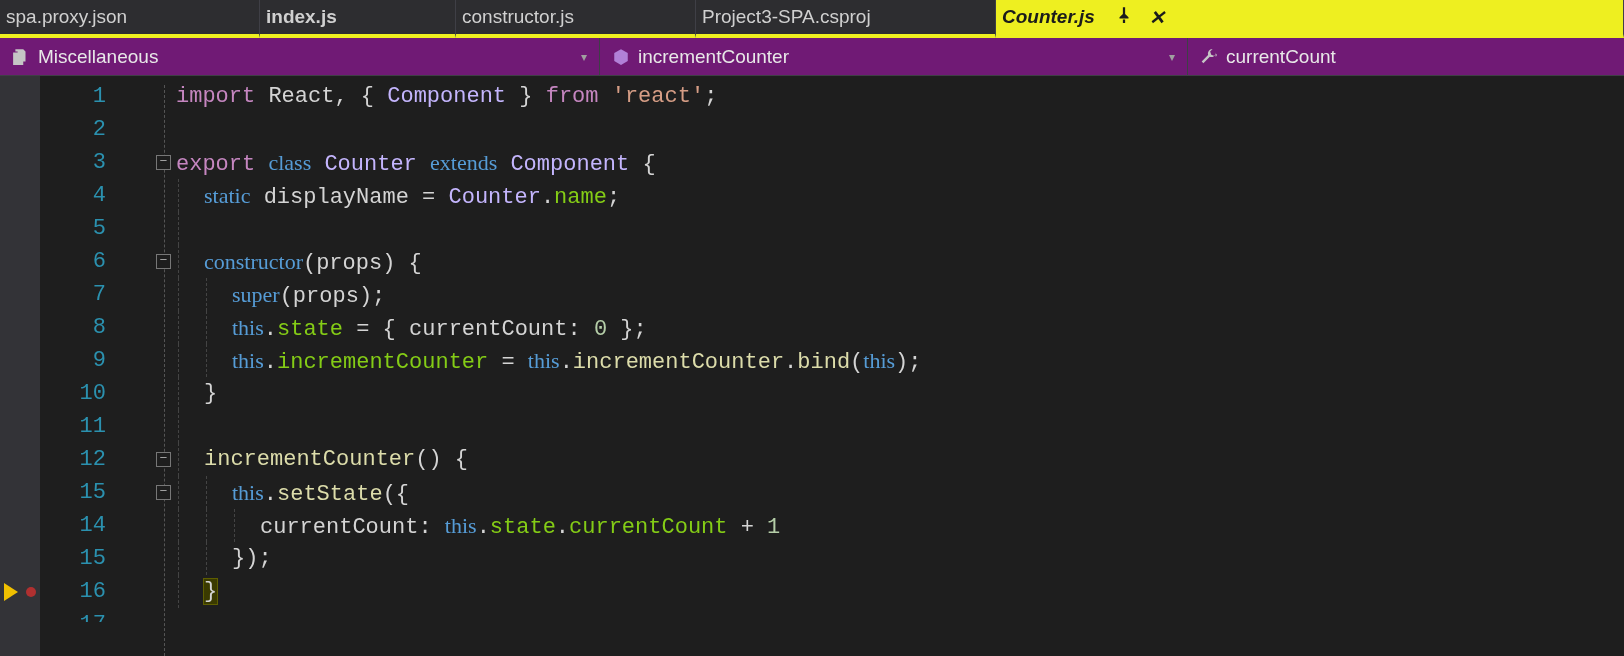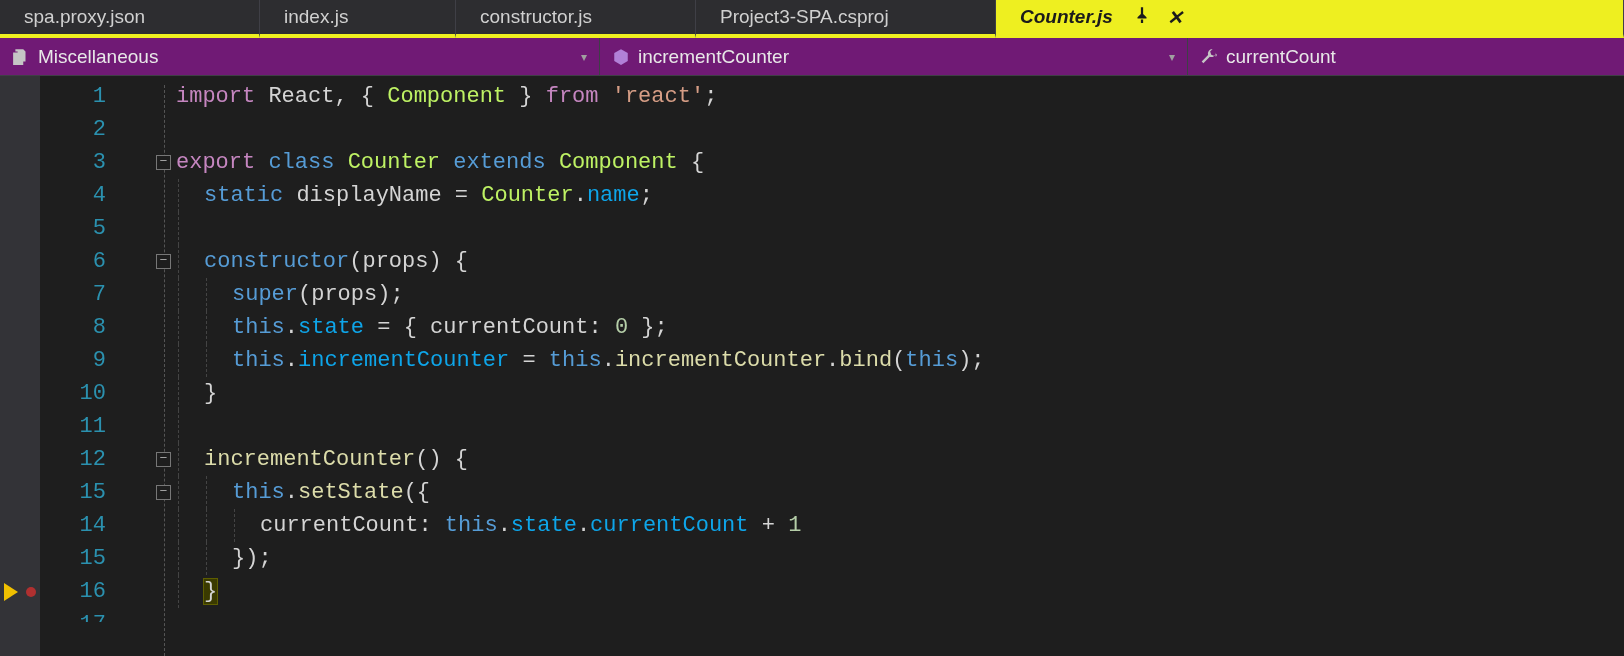--- a/index.html
+++ b/index.html
@@ -13,21 +13,21 @@
   }
   
   .tab-bar {
     display: flex;
     height: 38px;
     background: #2d2d30;
   }
   .tab {
     display: flex;
     align-items: center;
-    padding: 0 24px;
+    padding: 0 6px;
     font-size: 19px;
     color: #d0d0d0;
     border-right: 1px solid #3f3f46;
     position: relative;
     cursor: pointer;
     white-space: nowrap;
   }
   .tab.sel {
     background: #eeef20;
     color: #1b1b1b;
@@ -36,21 +36,21 @@
   }
   .tab:not(.sel) { border-bottom: 4px solid #eeef20; }
   .tab .pin {
     margin-left: 20px;
     font-weight: 400;
   }
   .tab .close { margin-left: 16px; }
   
   .t0 { width: 260px; }
   .t1 { width: 310px; }
-  .t2 { width: 196px; }
+  .t2 { width: 196px; font-weight: bold; }
   .t3 { width: 240px; }
   .t4 { width: 300px; text-align: center; }
   .t5 { flex: 1; justify-content: flex-start; font-style: italic; }
 
   
   .crumb-bar {
     display: flex;
     align-items: center;
     height: 38px;
     background: #701a75;
@@ -146,29 +146,29 @@
     position: relative;
   }
   .code .ln { height: 33px; position: relative; }
   
   .ig {
     position: absolute;
     top: 0; bottom: 0;
     border-left: 1px dashed #444;
   }
   
-  .kw  { color: #569cd6; }
+  .kw  { color: #569cd6; font-family: Liberation Serif, serif; }
   .kw2 { color: #c586c0; }
-  .cls { color: #bef264; }
+  .cls { color: #c4b5fd; }
   .fn  { color: #dcdcaa; }
   .str { color: #d69d85; }
   .num { color: #b5cea8; }
   .pn  { color: #d4d4d4; }
   .id  { color: #d4d4d4; }
-  .prop{ color: #0ea5e9; }
+  .prop{ color: #84cc16; }
 
   .hl-brace {
     background: #3a3a00;
     outline: 1px solid #5e5e00;
   }
 
   
   svg.ic { width: 18px; height: 18px; flex: none; }
 </style>
 </head>

